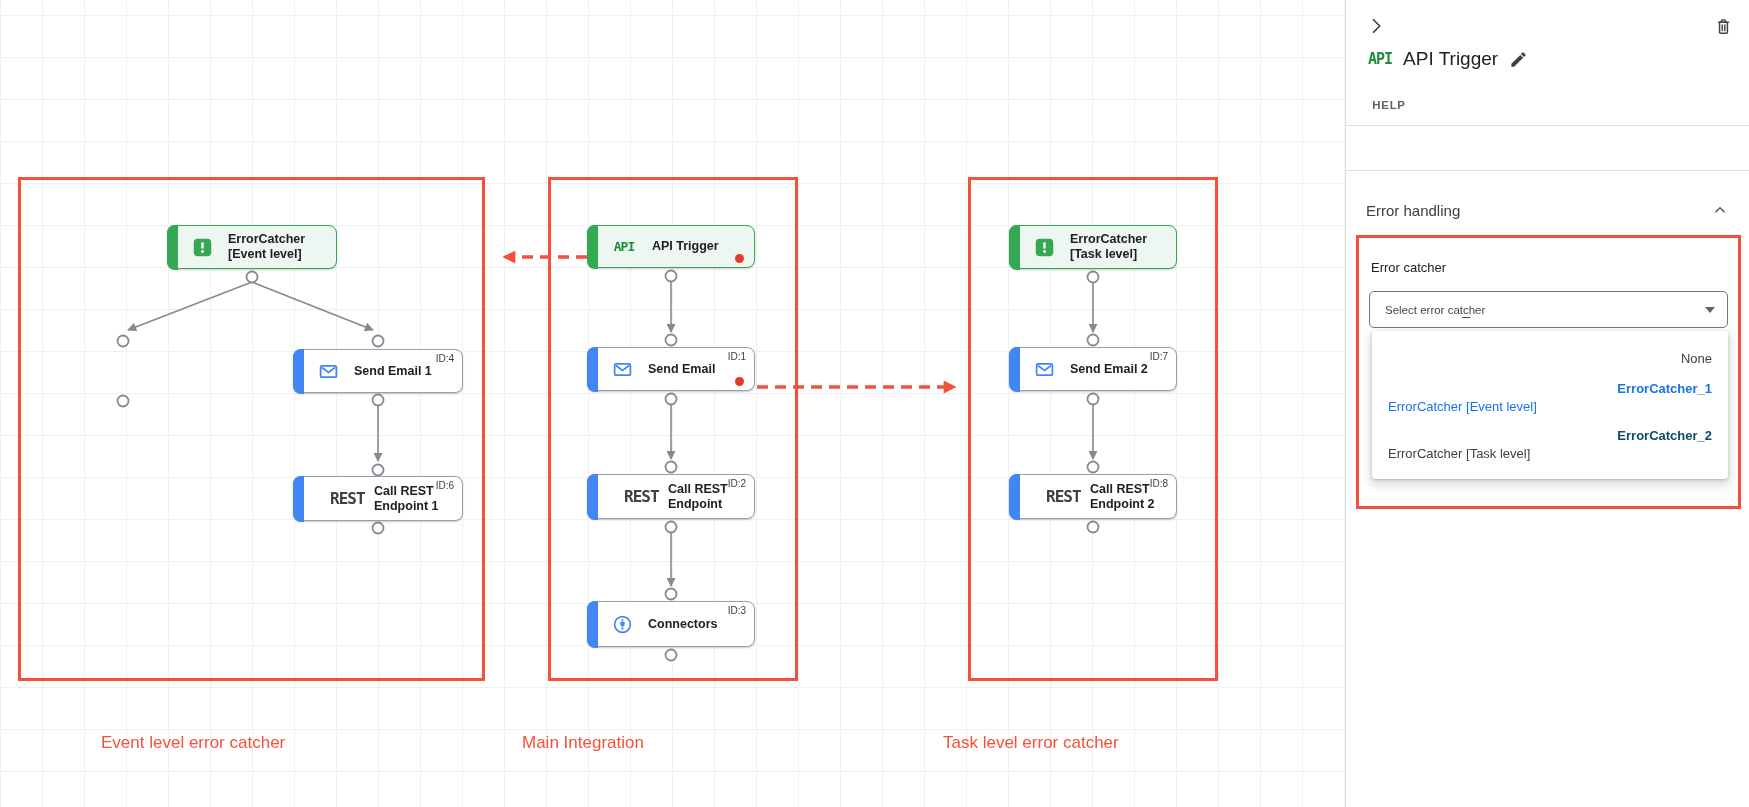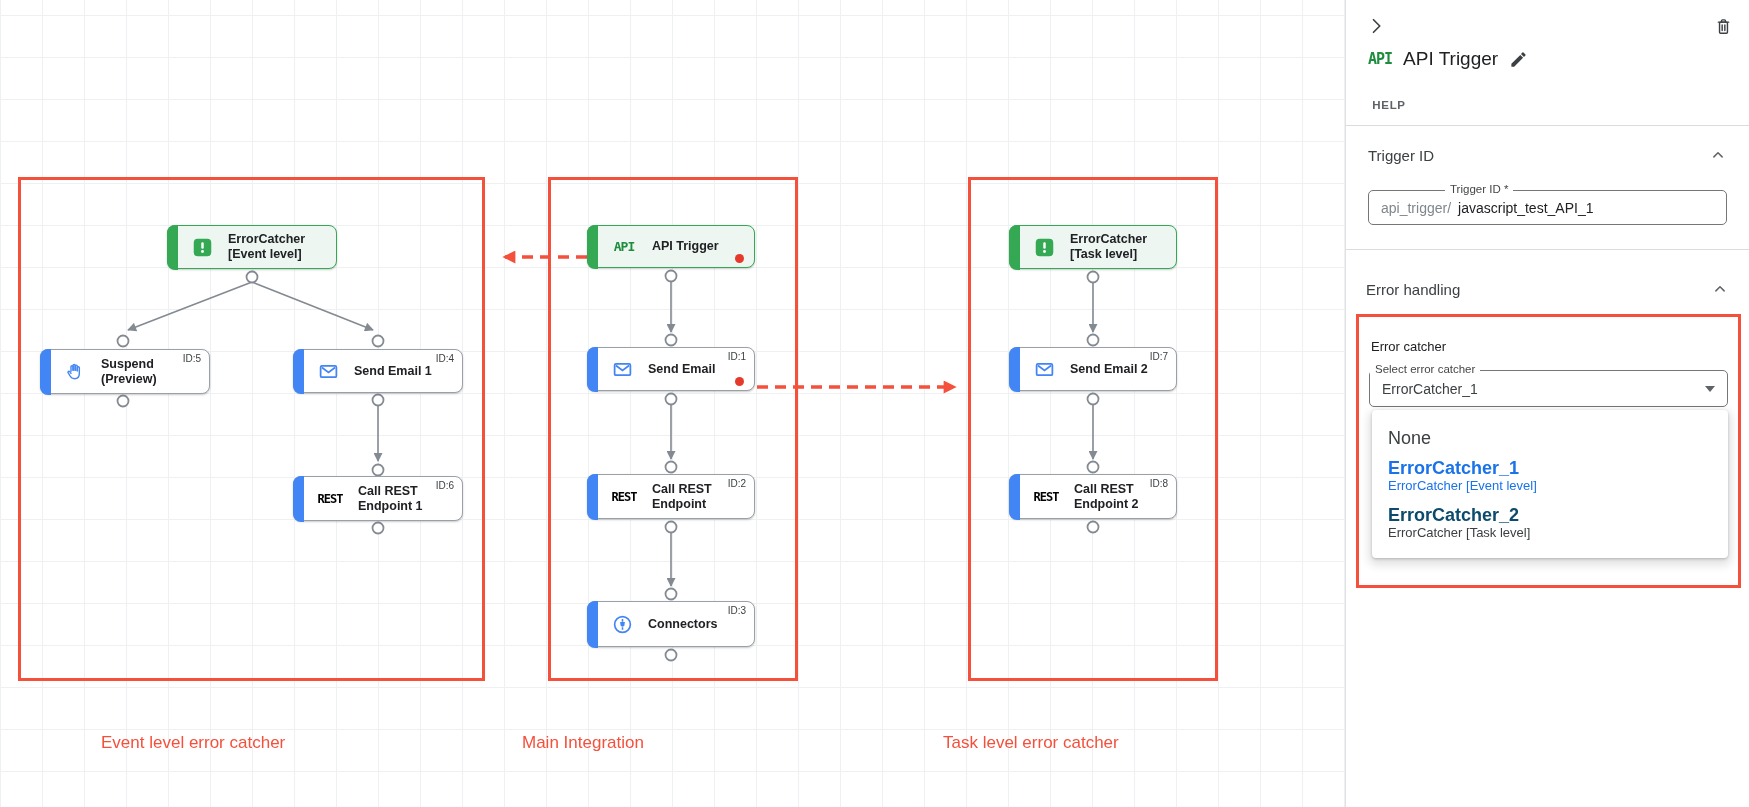--- a/index.html
+++ b/index.html
@@ -41,21 +41,21 @@
     position:absolute; left:-1.5px; top:-1.5px; bottom:-1.5px; width:11px;
     background:#4285f4; border-radius:8px 0 0 8px;
   }
   .node.trigger { border-color:#34a853; background:#edf6f1; }
   .node.trigger .accent { background:#34a853; }
   .node .ic { width:28px; flex:none; display:flex; align-items:center; justify-content:center; }
   .node .ic-text {
     flex:none; width:32px; text-align:center;
     font-family:"DejaVu Sans Mono", monospace; font-weight:bold;
   }
-  .node .ic-text.rest { color:#000000; font-size:12px; letter-spacing:-1px; }
+  .node .ic-text.rest { color:#404040; font-size:16px; letter-spacing:-1px;margin-left:16px; }
   .node .ic-text.api  { color:#1e8e3e; font-size:13px; letter-spacing:-1px; }
   .node .nlabel {
     font-size:12.5px; font-weight:bold; line-height:15px; color:#202124;
     max-width:104px;
   }
   .node .nid {
     position:absolute; top:3px; right:8px;
     font-size:10px; color:#3c4043;
   }
   .node .err-dot {
@@ -111,33 +111,33 @@
   .in-value { color:#202124; font-size:14px; }
 
   .eh-section { padding:30px 0 40px 0; }
   .eh-section .sec-head { padding:0 20px; }
   .redbox {
     margin:16px 8px 0 10px; border:3px solid #f4503c;
     padding:20px 10px 27px 10px;
   }
   .ec-label { font-size:13px; color:#202124; margin:2px 0 16px 2px; }
   .select-box { height:37px; cursor:pointer; }
-  .select-box .float-label { left:0; }
+  .select-box .float-label { left:10px;margin-top:20px; }
   .sel-value { font-size:14px; color:#3c4043; flex:1; }
   .caret {
     width:0; height:0; border-left:5px solid transparent; border-right:5px solid transparent;
     border-top:6px solid #5f6368; flex:none;
   }
   .menu {
     margin:3px 0 0 3px; background:#fff; border-radius:4px;
     box-shadow:0 1px 3px rgba(0,0,0,.22), 0 4px 10px 3px rgba(0,0,0,.12);
     padding:12px 0 10px 0; position:relative; z-index:5;
   }
   .mi { padding:7px 16px; cursor:pointer; }
-  .mi .mi-name { font-size:18px; color:#3c4043; line-height:18px; }
+  .mi .mi-name { font-size:13px; color:#3c4043; line-height:18px;text-align:right; }
   .mi .mi-desc { font-size:13px; color:#3c4043; line-height:18px; }
   .mi.grp { padding:5px 16px 6px 16px; }
   .mi.grp .mi-name { font-weight:bold; color:#0c4a6e; }
   .mi.sel .mi-name, .mi.sel .mi-desc { color:#1a73e8; }
   .mi.sel .mi-name { font-weight:bold; }
   .add-btn {
     margin-top:8px; padding:8px 16px 2px 16px; color:#1a73e8;
     font-size:13px; font-weight:bold; letter-spacing:.4px; cursor:pointer;
   }
 </style>
@@ -210,33 +210,20 @@
       <span class="ic">
         <svg viewBox="0 0 24 24" width="21" height="21">
             <rect x="2" y="2" width="20" height="20" rx="4.5" fill="#34a853"></rect>
             <rect x="10.6" y="6" width="2.8" height="7.4" rx="1.4" fill="#fff"></rect>
             <circle cx="12" cy="16.6" r="1.7" fill="#fff"></circle>
           </svg>
       </span>
       <span class="nlabel">ErrorCatcher [Event level]</span>
     </div>
 
-    <div class="node" style="left:40px; top:349px; width:170px; height:45px;">
-      <span class="accent"></span>
-      <span class="ic">
-        <svg viewBox="0 0 24 24" width="20" height="20" fill="none" stroke="#4285f4" stroke-width="1.7" stroke-linecap="round" stroke-linejoin="round">
-          <path d="M7.2 11V5.6a1.25 1.25 0 0 1 2.5 0V10"></path>
-          <path d="M9.7 9.8V4.2a1.25 1.25 0 0 1 2.5 0V9.8"></path>
-          <path d="M12.2 9.8V5a1.25 1.25 0 0 1 2.5 0v5.4"></path>
-          <path d="M14.7 10.4V7a1.25 1.25 0 0 1 2.5 0v6.8c0 3.6-2.3 6.2-5.8 6.2-2.7 0-4.1-1.2-5.5-3.5l-2.2-3.7c-.5-.9.4-1.9 1.4-1.5.5.2 1 .6 1.3 1.1l.8 1.2"></path>
-        </svg>
-      </span>
-      <span class="nlabel">Suspend (Preview)</span>
-      <span class="nid">ID:5</span>
-    </div>
 
     <div class="node" style="left:293px; top:349px; width:170px; height:44px;">
       <span class="accent"></span>
       <span class="ic">
         <svg viewBox="0 0 24 24" width="21" height="21">
             <rect x="3" y="5.5" width="18" height="13" rx="1.5" fill="none" stroke="#4285f4" stroke-width="2"></rect>
             <path d="M4.5 7.5l7.5 5.5 7.5-5.5" fill="none" stroke="#4285f4" stroke-width="2"></path>
           </svg>
       </span>
       <span class="nlabel">Send Email 1</span>
@@ -348,33 +335,20 @@
             <path d="M3 17.46V21h3.54L17.81 9.73l-3.54-3.54L3 17.46zM20.71 7.04a1 1 0 0 0 0-1.41l-2.34-2.34a1 1 0 0 0-1.41 0l-1.83 1.83 3.75 3.75 1.83-1.83z"></path>
           </svg>
       </span>
     </div>
 
     <div class="tabs">
       <div class="tab t2">HELP</div>
     </div>
 
     <div class="section bordered">
-      <div class="sec-head">
-        <span class="sec-title">Trigger ID</span>
-        <span class="icon-btn">
-          <svg viewBox="0 0 24 24" width="18" height="18" fill="none" stroke="#5f6368" stroke-width="2" stroke-linecap="round" stroke-linejoin="round">
-              <path d="M6.5 14.5L12 9l5.5 5.5"></path>
-            </svg>
-        </span>
-      </div>
-      <div class="outlined trigger-input">
-        <span class="float-label">Trigger ID *</span>
-        <span class="in-prefix">api_trigger/</span>
-        <span class="in-value">javascript_test_API_1</span>
-      </div>
     </div>
 
     <div class="eh-section">
       <div class="sec-head">
         <span class="sec-title">Error handling</span>
         <span class="icon-btn">
           <svg viewBox="0 0 24 24" width="18" height="18" fill="none" stroke="#5f6368" stroke-width="2" stroke-linecap="round" stroke-linejoin="round">
               <path d="M6.5 14.5L12 9l5.5 5.5"></path>
             </svg>
         </span>

